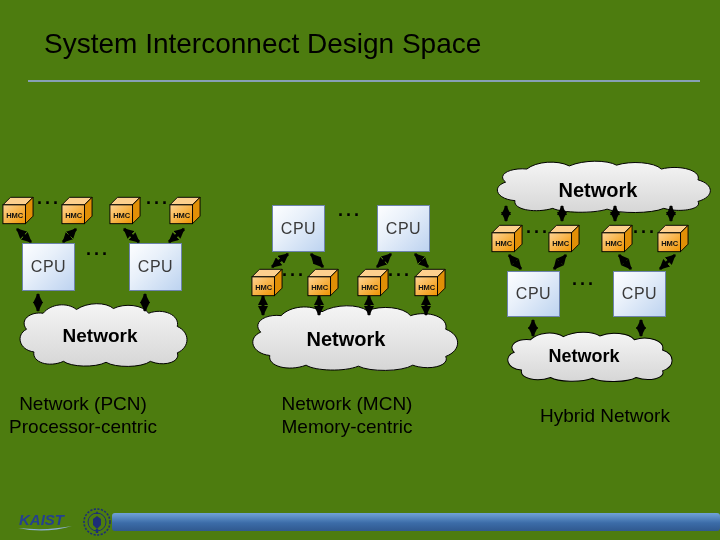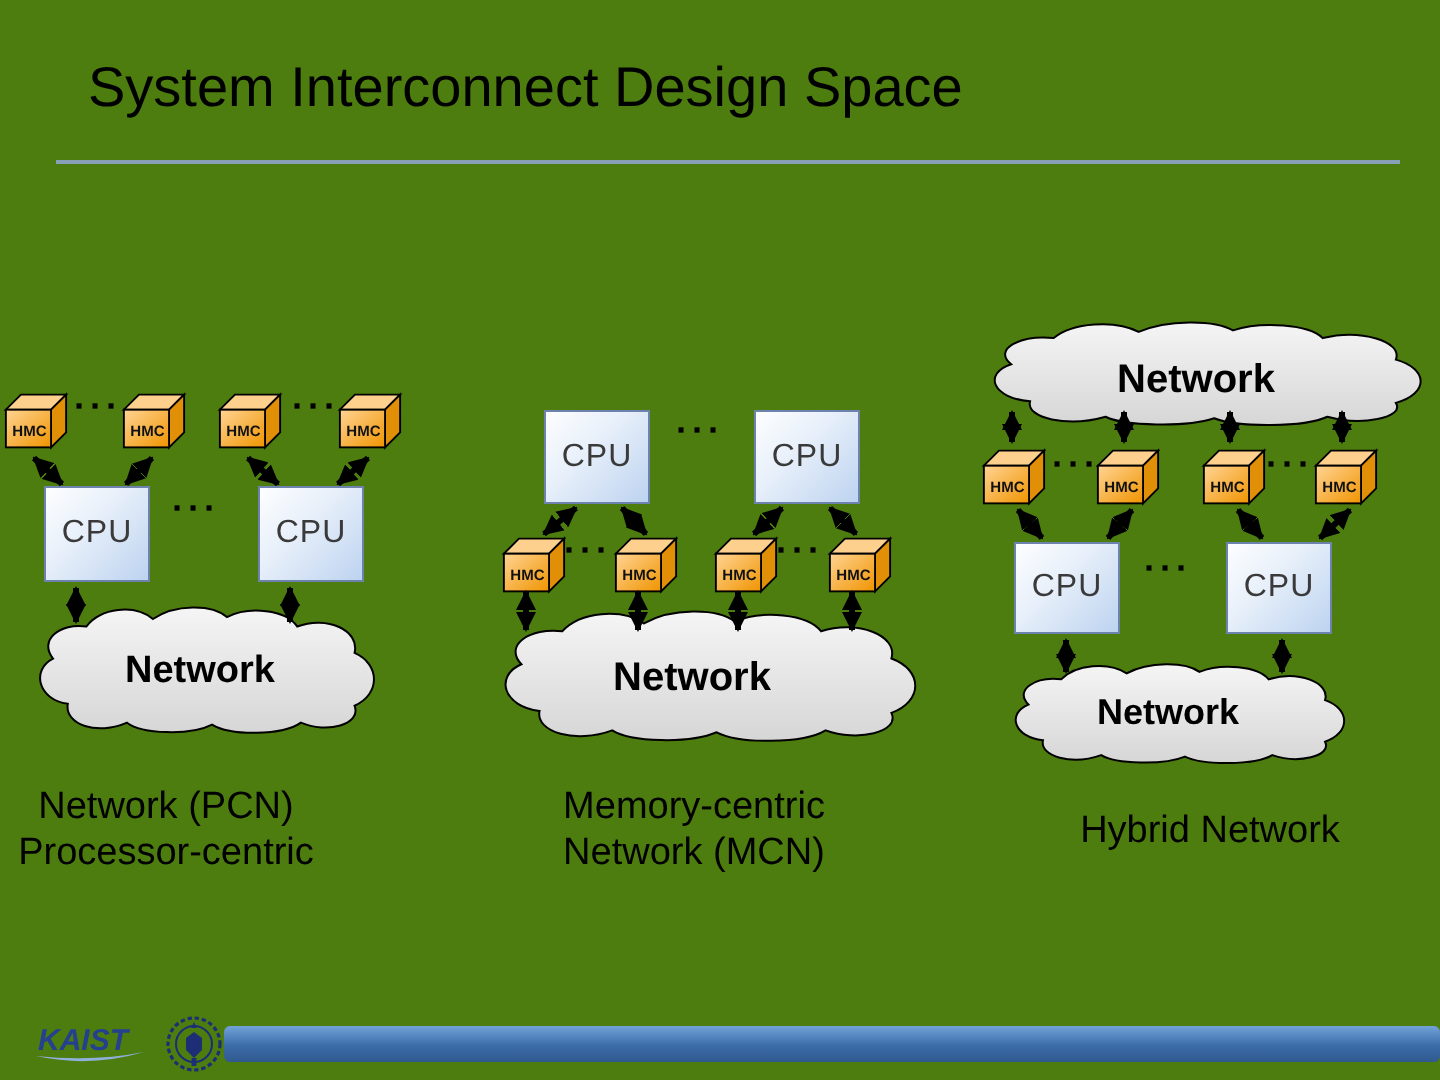--- a/index.html
+++ b/index.html
@@ -220,22 +220,22 @@
   <div class="dots" style="left:388px;top:269px">···</div>
   <div class="dots" style="left:526px;top:226px">···</div>
   <div class="dots" style="left:633px;top:226px">···</div>
   <div class="dots" style="left:572px;top:278px">···</div>
 
   <div class="caption" style="left:8px;top:392px;width:150px">
     <div>Network (PCN)</div>
     <div>Processor-centric</div>
   </div>
   <div class="caption" style="left:264px;top:392px;width:166px">
+    <div>Network (MCN)</div>
     <div>Memory-centric</div>
-    <div>Network (MCN)</div>
   </div>
   <div class="caption" style="left:505px;top:404px;width:200px">
     <div>Hybrid Network</div>
   </div>
 
   <svg class="kaist" viewBox="0 0 56 24">
     <path d="M1,17 Q28,23 55,15 Q30,20 1,17 Z" fill="#8fb0d8"></path>
     <text class="kaist-text" x="2" y="14">KAIST</text>
   </svg>
   <svg class="seal" viewBox="0 0 30 32">

